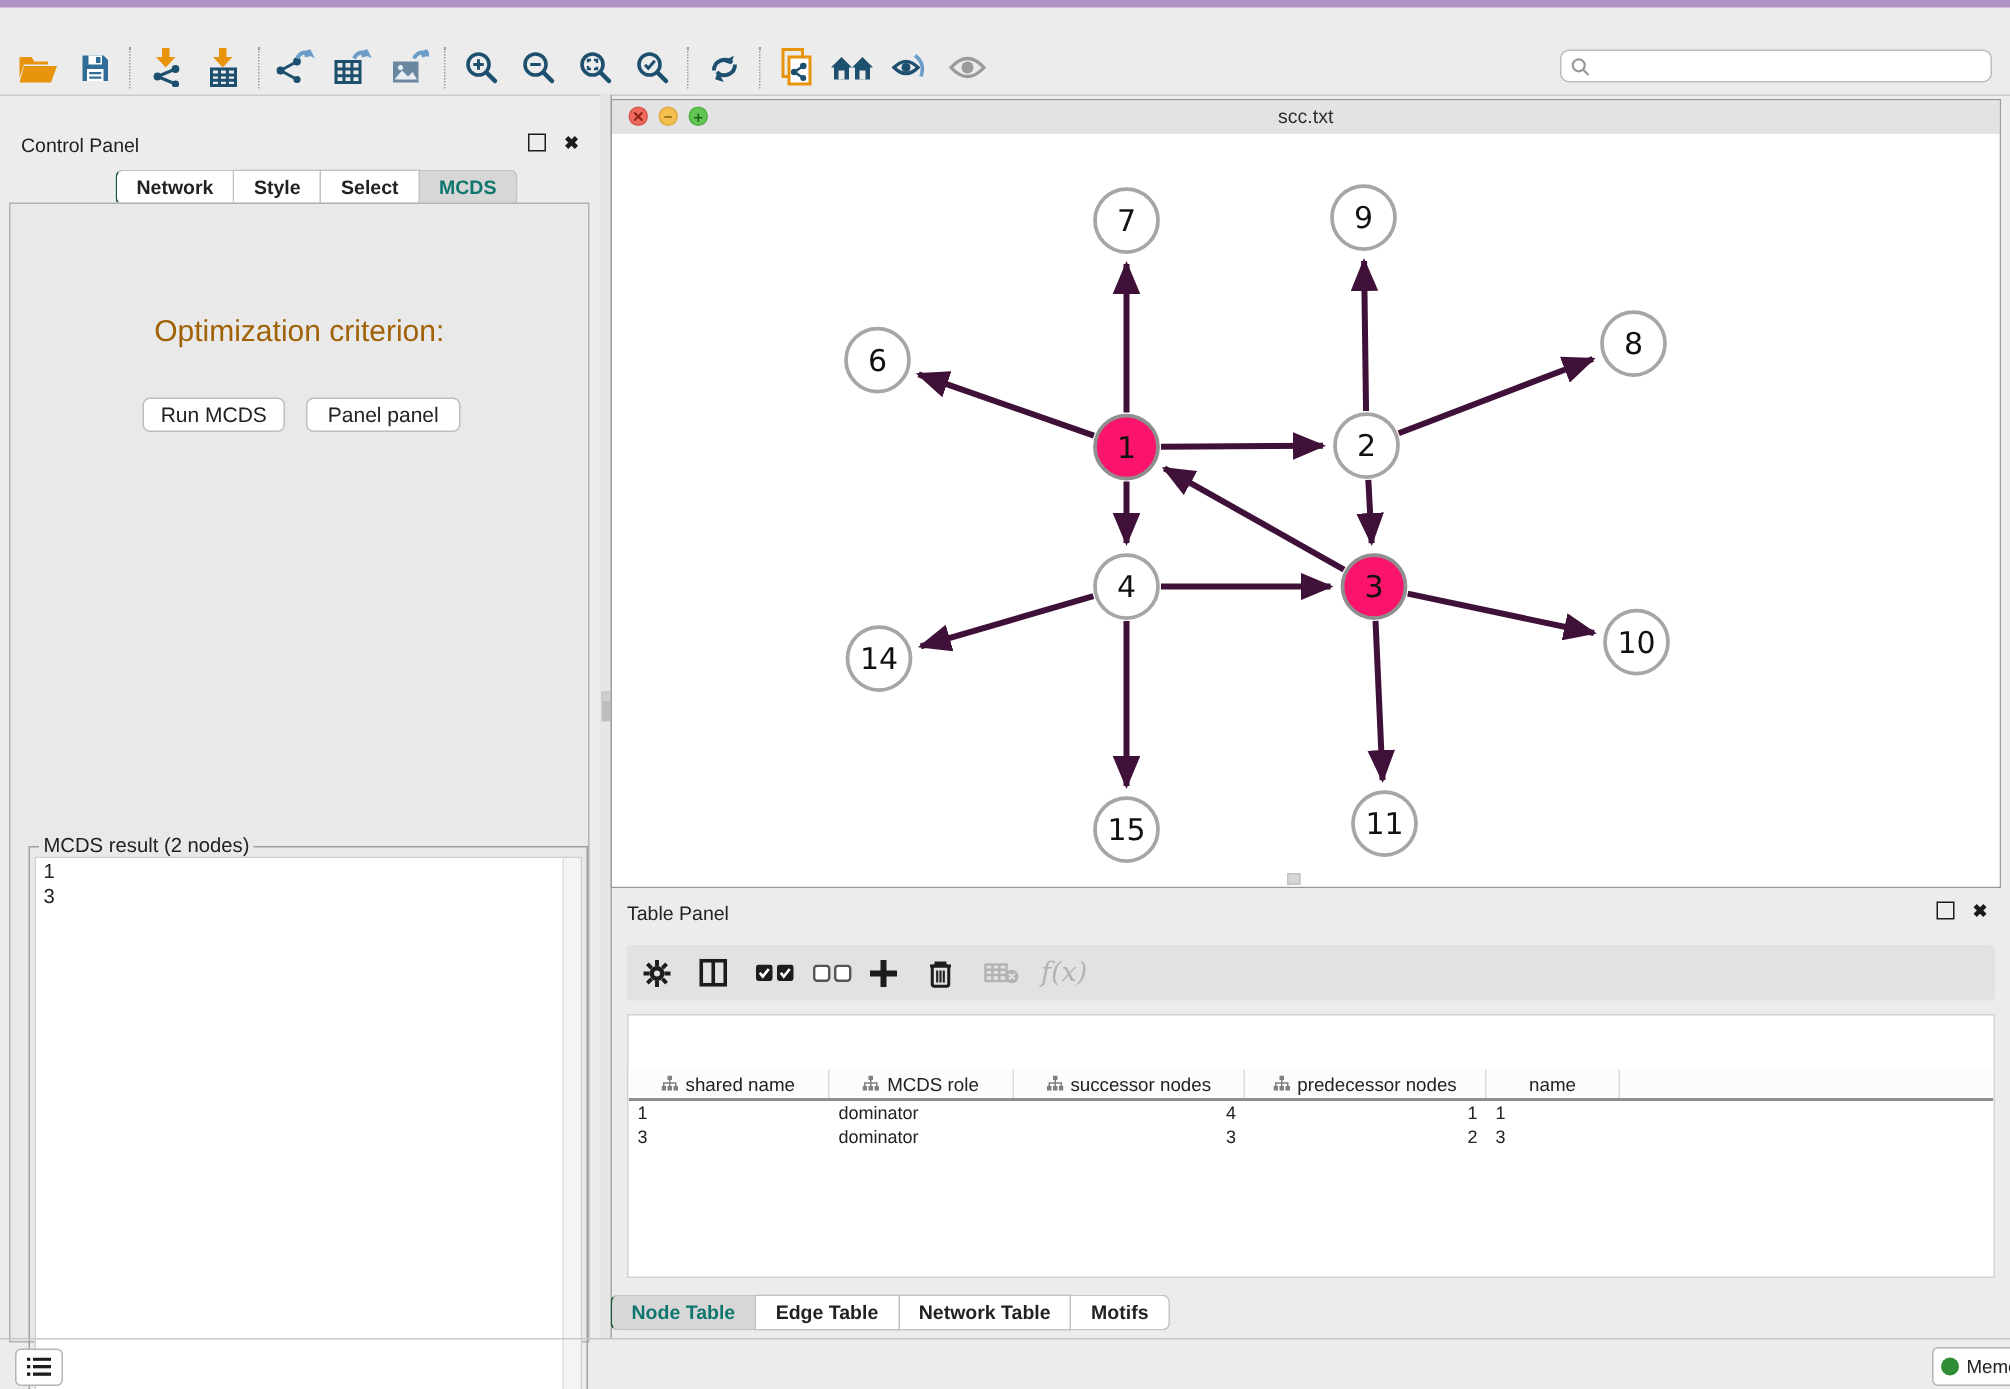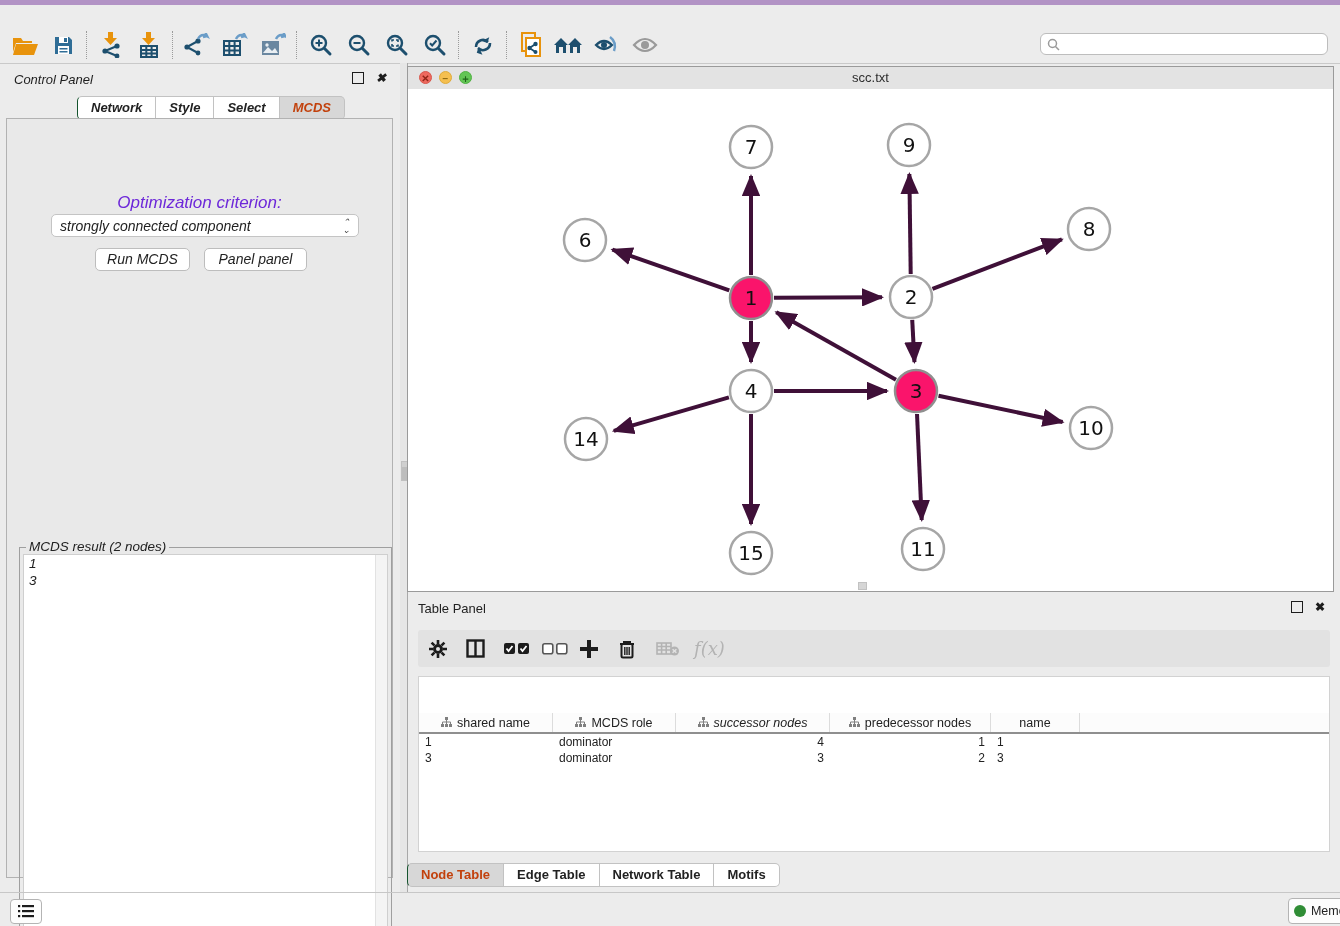--- a/index.html
+++ b/index.html
@@ -10,31 +10,31 @@
   .titlebar{left:0;top:5px;width:1340px;height:22px;}
   .tl-dot{position:absolute;top:4px;width:13px;height:13px;border-radius:50%;background:#cfcfcf;border:1px solid #b6b6b6;box-sizing:border-box;}
   .win-title{position:absolute;left:0;right:0;top:3px;text-align:center;color:#9d9d9d;}
   
   .toolbar{left:0;top:27px;width:1340px;height:36px;border-bottom:1px solid #c9c9c9;display:flex;align-items:center;}
   .tb-icon{display:flex;align-items:center;justify-content:center;width:38px;height:32px;cursor:default;}
   .tb-sep{width:1px;height:28px;border-left:1px dotted #9b9b9b;margin:0 4px;}
   .searchbox{position:absolute;right:12px;top:33px;width:288px;height:22px;background:#fff;border:1px solid #bdbdbd;border-radius:6px;display:flex;align-items:center;padding-left:6px;box-sizing:border-box;}
   .searchbox input{border:none;outline:none;flex:1;font-size:12px;background:transparent;margin-left:4px;}
   
-  .cp{left:0;top:63px;width:400px;height:829px;font-style:italic;}
+  .cp{left:0;top:80px;width:400px;height:829px;}
   .cp-title{position:absolute;left:14px;top:9px;color:#1e1e1e;}
   .panel-btn{position:absolute;top:9px;width:14px;height:14px;color:#1c1c1c;font-weight:bold;font-size:12px;line-height:13px;text-align:center;}
   .float-box{border:1.5px solid #1c1c1c;width:10px;height:10px;}
   .cp-tabs{position:absolute;left:77px;top:33px;display:flex;}
   .cp-content{position:absolute;left:6px;top:55px;width:387px;height:760px;border:1px solid #b2b2b2;background:#e9e9e9;box-sizing:border-box;}
   .tab{height:22px;line-height:22px;padding:0 13px;background:#fff;border:1px solid #c2c2c2;border-left:none;font-weight:bold;font-size:13px;cursor:default;}
   .tab:first-child{border-left:1px solid #14532d;border-radius:5px 0 0 5px;}
   .tab:last-child{border-radius:0 5px 5px 0;}
-  .tab.active{background:#d7d7d7;color:#c2410c;}
-  .opt-label{position:absolute;left:0;width:100%;top:74px;text-align:center;font-size:17px;color:#6d28d9;}
+  .tab.active{background:#d7d7d7;color:#0f766e;}
+  .opt-label{position:absolute;left:0;width:100%;top:74px;text-align:center;font-size:20px;color:#a16207;}
   .select{position:absolute;left:44px;top:95px;width:308px;height:23px;background:#fff;border:1px solid #c4c4c4;border-radius:5px;display:flex;align-items:center;box-sizing:border-box;padding:0 8px;font-size:14px;}
   .select .chevrons{margin-left:auto;font-size:9px;line-height:8px;color:#444;text-align:center;}
   .btn{position:absolute;height:23px;background:#fff;border:1px solid #bdbdbd;border-radius:5px;text-align:center;line-height:21px;font-size:14px;box-sizing:border-box;}
   .fieldset{position:absolute;left:12px;top:428px;width:373px;height:384px;border:1px solid #9f9f9f;box-sizing:border-box;}
   .legend{position:absolute;left:6px;top:-9px;background:#e9e9e9;padding:0 3px;font-size:13.5px;}
   .result-area{position:absolute;left:3px;top:6px;right:3px;bottom:3px;background:#fff;border:1px solid #cfcfcf;overflow:hidden;}
   .result-area .line{padding-left:5px;line-height:17px;font-size:13.5px;}
   .vtrack{position:absolute;right:0;top:0;width:11px;height:100%;background:#f4f4f4;border-left:1px solid #e2e2e2;}
   
   .vdivider{left:400px;top:63px;width:7px;height:829px;background:#e6e6e6;border-right:1px solid #a8a8a8;}
@@ -219,24 +219,20 @@
       </div>
     <div class="panel-btn" style="right:12px">✖</div>
     <div class="cp-tabs" id="cp-tabs">
         <div class="tab">Network</div>
         <div class="tab">Style</div>
         <div class="tab">Select</div>
         <div class="tab active">MCDS</div>
       </div>
     <div class="cp-content">
       <div class="opt-label">Optimization criterion:</div>
-      <div class="select">
-        <span>strongly connected component</span>
-        <span class="chevrons">⌃<br>⌄</span>
-      </div>
       <div class="btn" style="left:88px;top:129px;width:95px">Run MCDS</div>
       <div class="btn" style="left:197px;top:129px;width:103px">Panel panel</div>
       <div class="fieldset">
         <div class="legend">MCDS result (2 nodes)</div>
         <div class="result-area">
           <div class="line">1</div>
           <div class="line">3</div>
           <div class="vtrack"></div>
         </div>
       </div>
@@ -386,21 +382,21 @@
               <g fill="#7f7f7f">
                 <rect x="4" y="0" width="3" height="3"></rect>
                 <rect x="0" y="7" width="3" height="3"></rect>
                 <rect x="4" y="7" width="3" height="3"></rect>
                 <rect x="8" y="7" width="3" height="3"></rect>
               </g>
               <path d="M5.5 3 v2 M1.5 7 v-2 h8 v2 M5.5 5 v2" stroke="#7f7f7f" stroke-width="1" fill="none"></path>
             </svg>
             <span>MCDS role</span>
           </div>
-          <div class="th" style="width: 154px; font-style: italic;">
+          <div class="th" style="width: 154px;">
             <svg width="11" height="11" viewBox="0 0 11 11">
               <g fill="#7f7f7f">
                 <rect x="4" y="0" width="3" height="3"></rect>
                 <rect x="0" y="7" width="3" height="3"></rect>
                 <rect x="4" y="7" width="3" height="3"></rect>
                 <rect x="8" y="7" width="3" height="3"></rect>
               </g>
               <path d="M5.5 3 v2 M1.5 7 v-2 h8 v2 M5.5 5 v2" stroke="#7f7f7f" stroke-width="1" fill="none"></path>
             </svg>
             <span>successor nodes</span>

